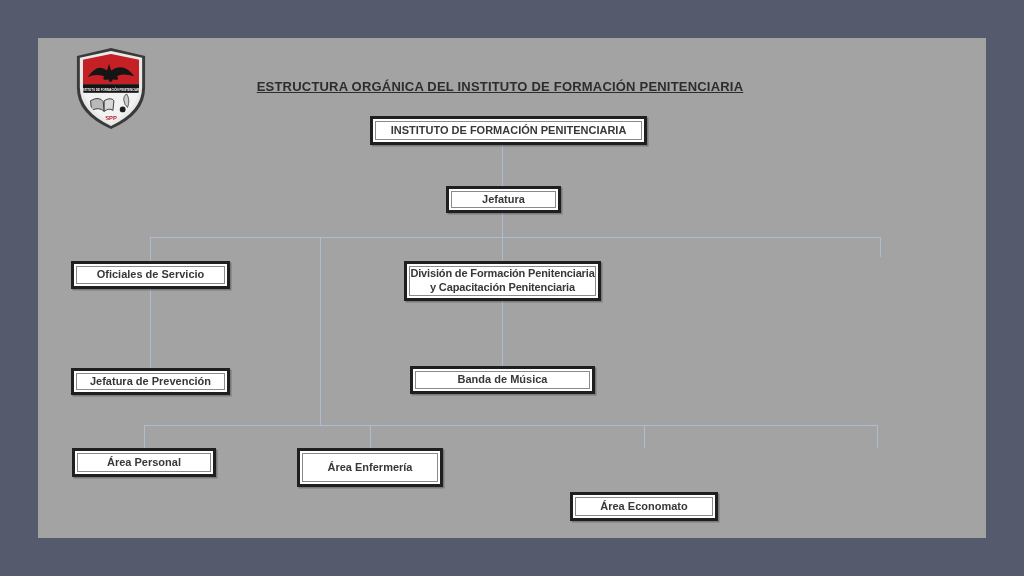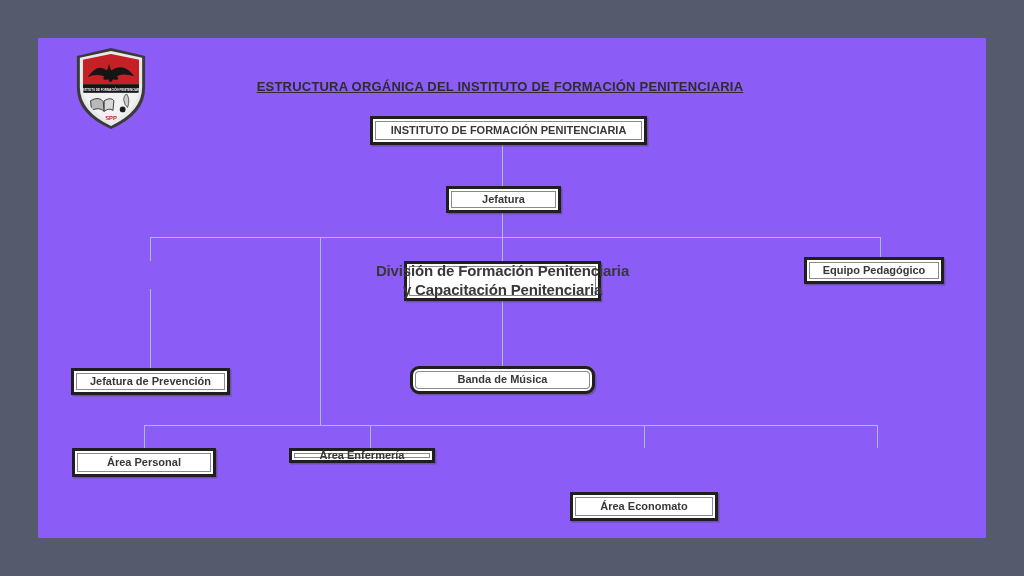--- a/index.html
+++ b/index.html
@@ -1,31 +1,31 @@
 <!DOCTYPE html>
 <html><head>
 <meta charset="utf-8">
 <style>
   html,body{margin:0;padding:0;width:1024px;height:576px;overflow:hidden;
     font-family:"Liberation Sans",sans-serif;background:#565a6d;}
   .stage{position:relative;width:1024px;height:576px;background:#565a6d;}
-  .paper{position:absolute;left:38px;top:38px;width:948px;height:500px;background:#8b5cf6;}
+  .paper{position:absolute;left:38px;top:38px;width:948px;height:500px;background:#a3a3a3;}
   .canvas{position:relative;width:100%;height:100%;}
 
   .chart-title{position:absolute;left:162px;top:41px;width:600px;text-align:center;
     font-size:13px;font-weight:bold;color:#2d2d2d;text-decoration:underline;
     letter-spacing:.2px;white-space:nowrap;}
 
   .node{position:absolute;box-sizing:border-box;background:#ffffff;
     border:3px solid #1f1f1f;
     box-shadow: inset 0 0 0 2px #ffffff, inset 0 0 0 3px #8a8a8a, 1.5px 1.5px 0 rgba(70,70,70,.45);
     display:flex;flex-direction:column;align-items:center;justify-content:center;
     font-weight:bold;font-size:11px;color:#383838;text-align:center;line-height:1.25;
     white-space:nowrap;}
-  .node.two-line{font-size:15px;letter-spacing:-.15px;}
+  .node.two-line{font-size:11px;letter-spacing:-.15px;}
 
   .line{position:absolute;background:#adbcd2;}
   .v{width:1px;} .h{height:1px;}
 
   .logo{position:absolute;left:36px;top:9px;width:74px;height:84px;}
 </style>
 </head>
 <body>
 
 <div class="stage">
@@ -70,34 +70,34 @@
       <div class="line h" style="left:106px;top:387px;width:734px;"></div>
       <div class="line v" style="left:106px;top:387px;height:23px;"></div>
       <div class="line v" style="left:332px;top:387px;height:23px;"></div>
       <div class="line v" style="left:606px;top:387px;height:23px;"></div>
       <div class="line v" style="left:839px;top:387px;height:23px;"></div>
 
       <div class="node" style="left:332px;top:78px;width:277px;height:29px;">INSTITUTO DE FORMACIÓN PENITENCIARIA</div>
 
       <div class="node" style="left:408px;top:148px;width:115px;height:27px;">Jefatura</div>
 
+      <div class="node" style="left:33px;top:223px;width:159px;height:28px;">Oficiales de Servicio</div>
 
       <div class="node two-line" style="left:366px;top:223px;width:197px;height:40px;">
         <span>División de Formación Penitenciaria</span>
         <span>y Capacitación Penitenciaria</span>
       </div>
 
-      <div class="node" style="left:766px;top:219px;width:140px;height:27px;">Equipo Pedagógico</div>
 
       <div class="node" style="left:33px;top:330px;width:159px;height:27px;">Jefatura de Prevención</div>
 
-      <div class="node" style="left:372px;top:328px;width:185px;height:28px;border-radius:9px;">Banda de Música</div>
+      <div class="node" style="left:372px;top:328px;width:185px;height:28px;">Banda de Música</div>
 
       <div class="node" style="left:34px;top:410px;width:144px;height:29px;">Área Personal</div>
 
-      <div class="node" style="left:251px;top:410px;width:146px;height:15px;">Área Enfermería</div>
+      <div class="node" style="left:259px;top:410px;width:146px;height:39px;">Área Enfermería</div>
 
       <div class="node" style="left:532px;top:410px;width:148px;height:29px;margin-top:44px;">Área Economato</div>
 
 
     </div>
   </div>
 </div>
 
 </body></html>

